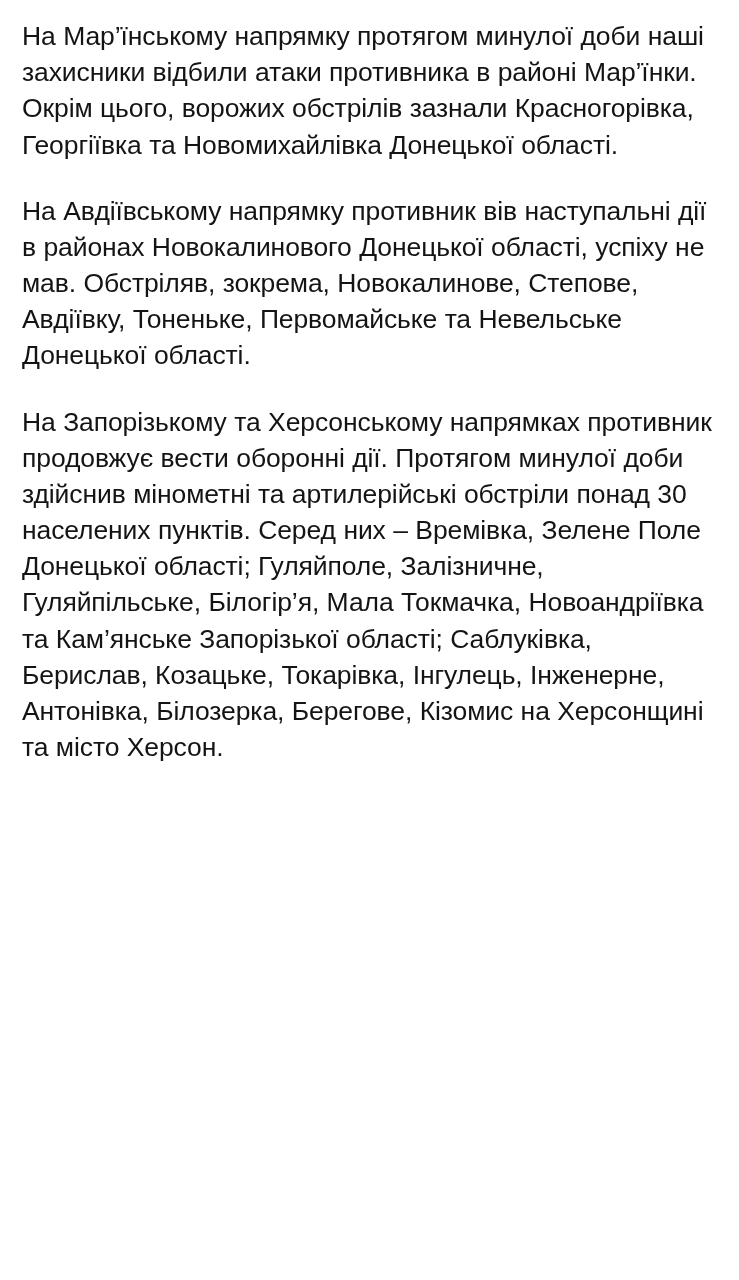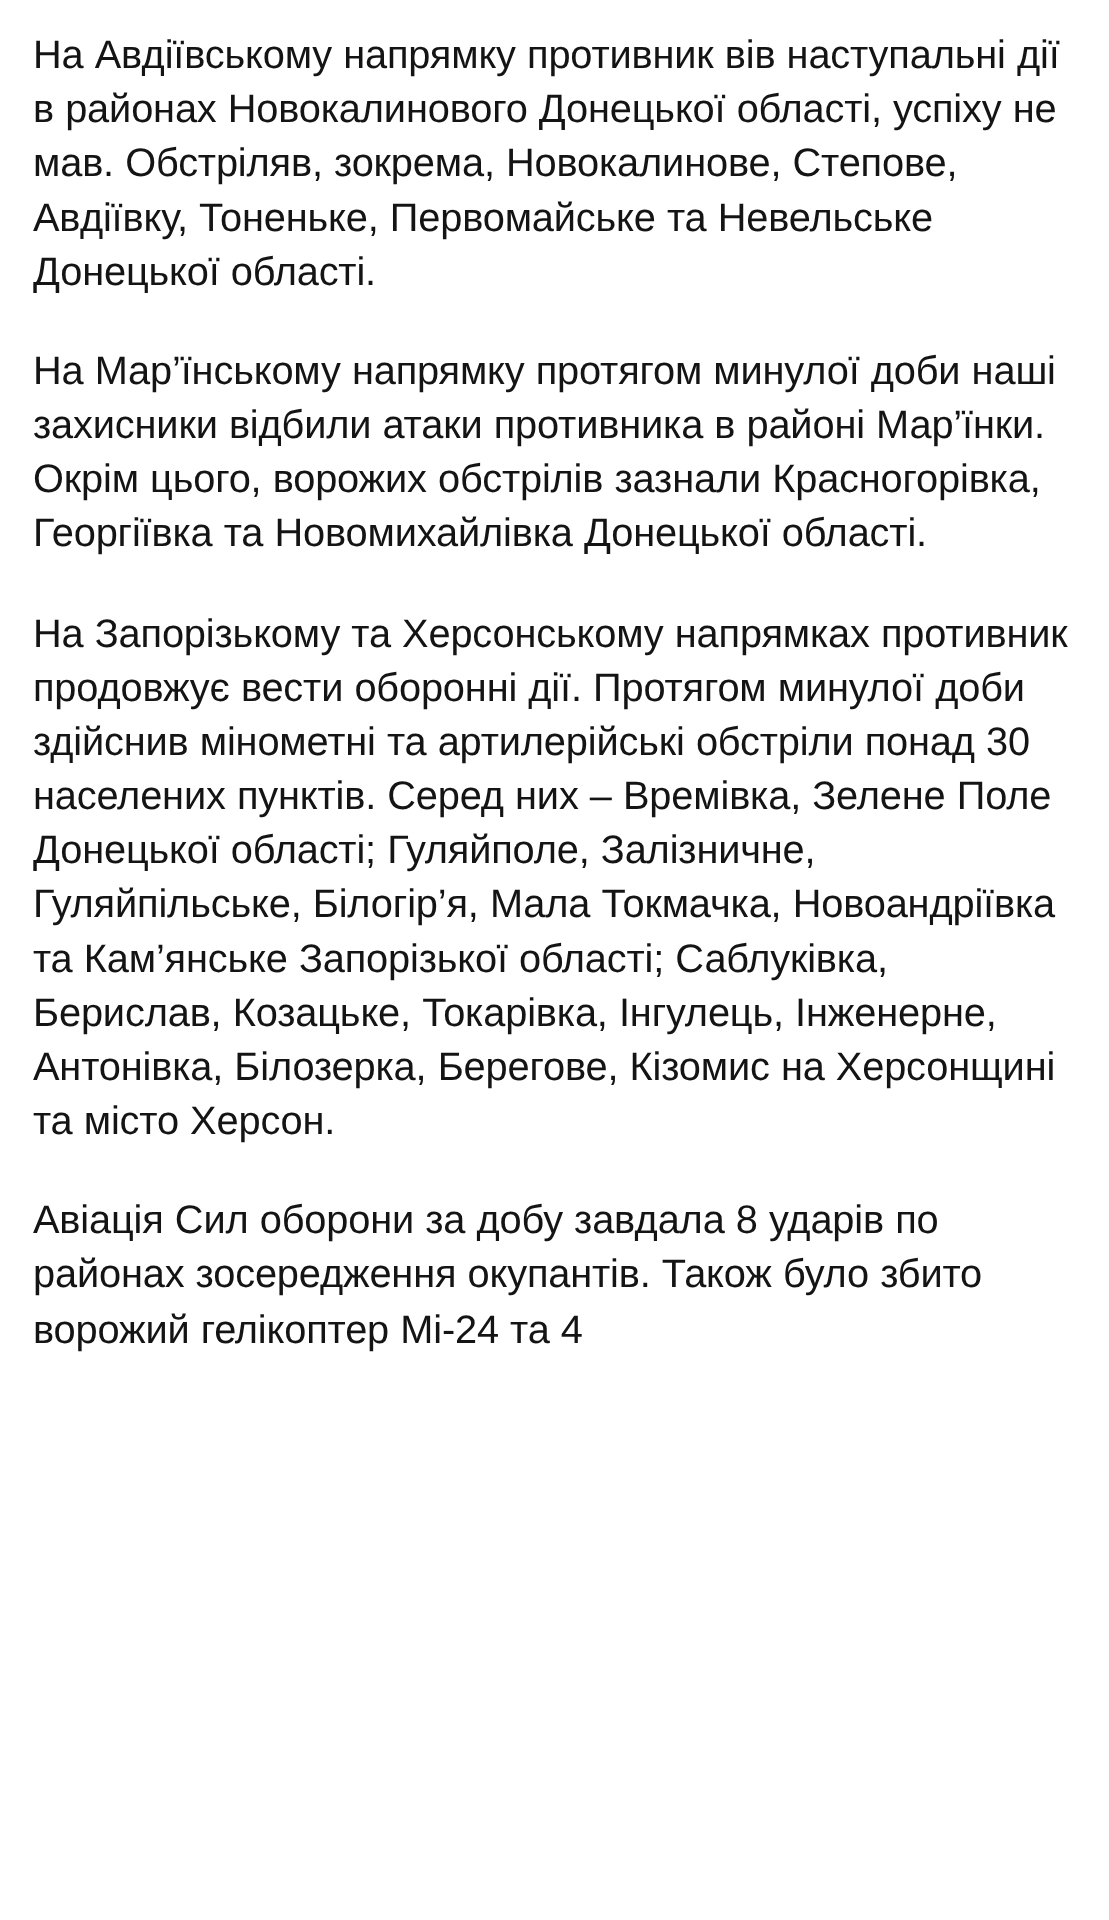--- a/index.html
+++ b/index.html
@@ -30,17 +30,16 @@
     word-spacing: 0.2px;
   }
   .para:last-child {
     margin-bottom: 0;
   }
 </style>
 </head>
 <body>
 
 <div class="page">
+  <p class="para">На Мар’їнському напрямку протягом минулої доби наші захисники відбили атаки противника в районі Мар’їнки. Окрім цього, ворожих обстрілів зазнали Красногорівка, Георгіївка та Новомихайлівка Донецької області.</p>
   <p class="para">На Авдіївському напрямку противник вів наступальні дії в районах Новокалинового Донецької області, успіху не мав. Обстріляв, зокрема, Новокалинове, Степове, Авдіївку, Тоненьке, Первомайське та Невельське Донецької області.</p>
-  <p class="para">На Мар’їнському напрямку протягом минулої доби наші захисники відбили атаки противника в районі Мар’їнки. Окрім цього, ворожих обстрілів зазнали Красногорівка, Георгіївка та Новомихайлівка Донецької області.</p>
   <p class="para">На Запорізькому та Херсонському напрямках противник продовжує вести  оборонні дії. Протягом минулої доби здійснив мінометні та артилерійські обстріли понад 30 населених пунктів. Серед них – Времівка, Зелене Поле Донецької області; Гуляйполе, Залізничне, Гуляйпільське, Білогір’я, Мала Токмачка, Новоандріївка та Кам’янське Запорізької області; Саблуківка, Берислав, Козацьке, Токарівка, Інгулець, Інженерне, Антонівка, Білозерка, Берегове, Кізомис на Херсонщині та місто Херсон.</p>
-  <p class="para">Авіація Сил оборони за добу завдала 8 ударів по районах зосередження окупантів. Також було збито ворожий гелікоптер Мі-24 та 4</p>
 </div>
 
 </body></html>

